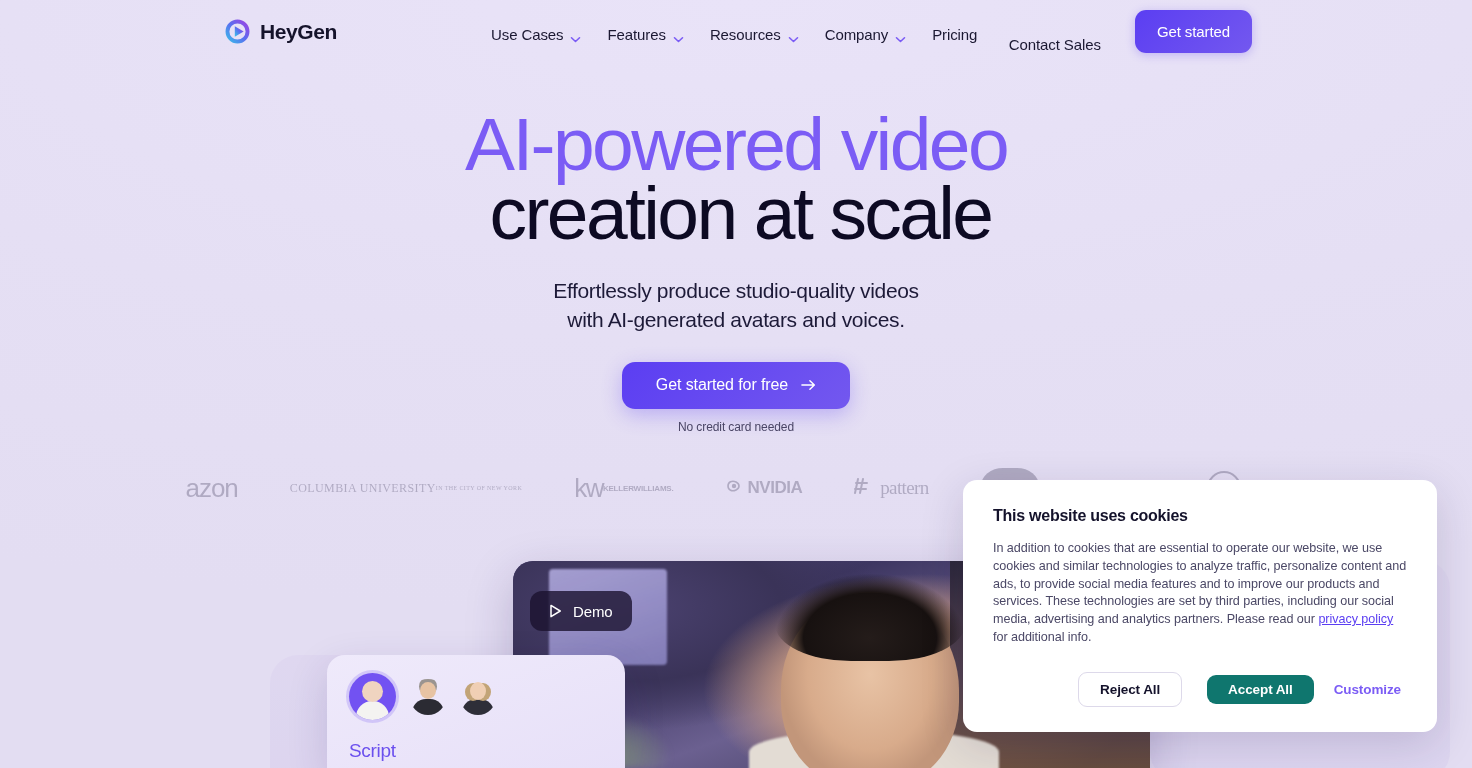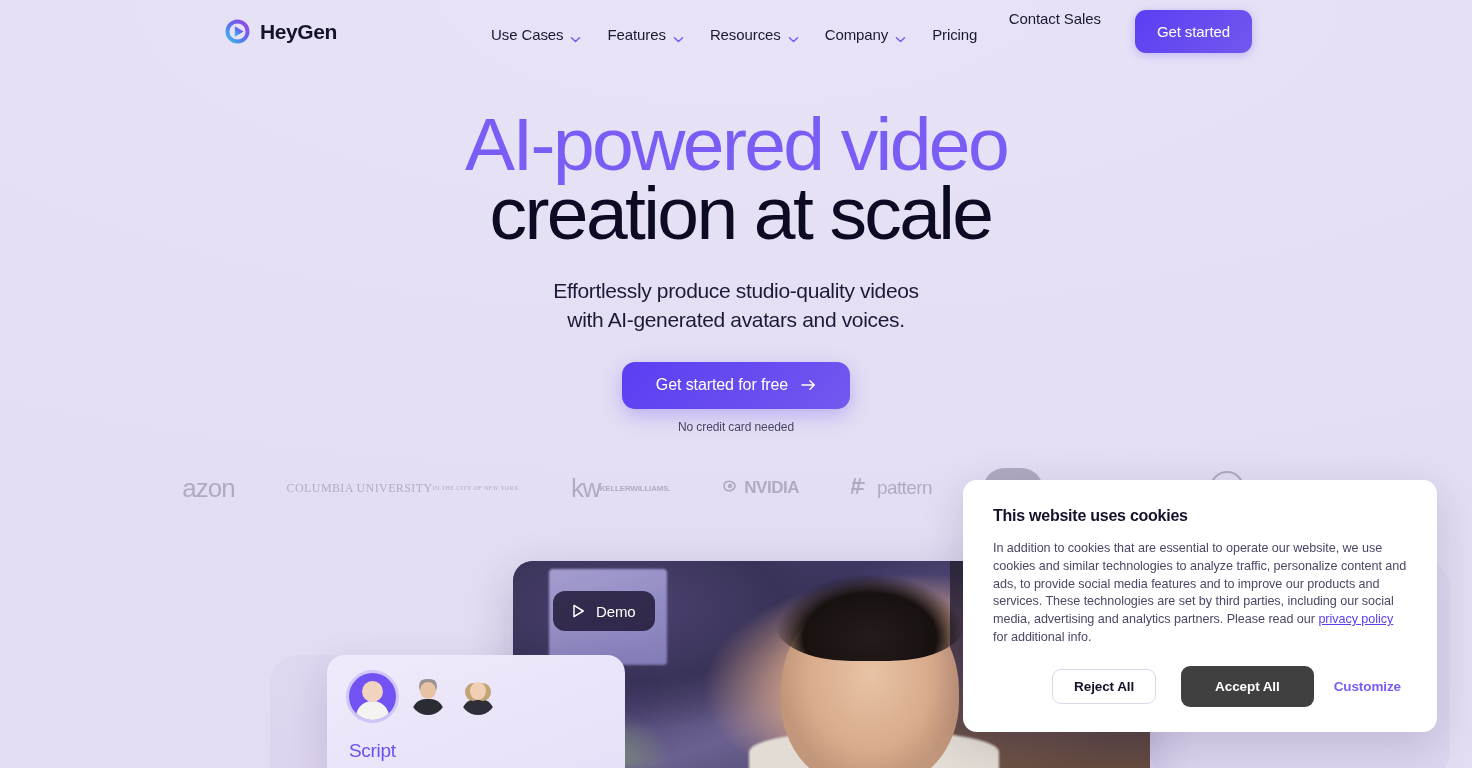--- a/index.html
+++ b/index.html
@@ -49,21 +49,21 @@
     padding:0 13px; height:22px;
     font-size:15px; color:#1b1832; cursor:pointer;
     letter-spacing:-0.1px;
   }
   .chev {
     width:11px; height:7px; display:block; flex:none;
   }
 
   .header-right {
     position:absolute; right:220px; top:10px;
-    display:flex; align-items:flex-start; gap:0;
+    display:flex; align-items:flex-end; gap:0;
   }
   .contact-sales {
     font-size:15px; color:#1b1832; cursor:pointer; padding:0 14px;
     letter-spacing:-0.1px;
   }
   .btn-get-started {
     margin-left:20px;
     background:linear-gradient(135deg,#5b3ef2 0%,#7358ef 100%);
     color:#fff; font-size:15px; font-weight:500;
     border:none; border-radius:11px;
@@ -112,21 +112,21 @@
     color:#3a3555; height:44px;
   }
   .logo-amazon { font-size:26px; font-weight:500; letter-spacing:-1px; margin-left:-46px; }
   .logo-columbia { text-align:left; line-height:1.05; }
   .logo-columbia .l1 { font-family:"Liberation Serif", serif; font-size:12px; letter-spacing:.4px; }
   .logo-columbia .l2 { font-family:"Liberation Serif", serif; font-size:6px; letter-spacing:.4px; }
   .logo-kw { text-align:center; line-height:1; }
   .logo-kw .l1 { font-size:26px; font-weight:500; letter-spacing:-1.5px; }
   .logo-kw .l2 { font-size:8px; font-weight:bold; letter-spacing:-0.2px; margin-top:2px; }
   .logo-nvidia { display:flex; align-items:center; gap:5px; font-size:17px; font-weight:bold; letter-spacing:-0.5px; }
-  .logo-pattern { display:flex; align-items:center; gap:12px; font-size:19px; letter-spacing:-0.6px; }
+  .logo-pattern { display:flex; align-items:center; gap:12px; font-size:19px; letter-spacing:-0.6px;font-family:Liberation Serif, serif; }
   .logo-salesforce {
     width:58px; height:40px; border-radius:22px/18px;
     background:#3a3555; color:#efeaf9;
     display:flex; align-items:center; justify-content:center;
     font-size:9px; font-style:italic;
   }
   .logo-volvo { font-size:13px; font-weight:500; letter-spacing:4px; }
   .logo-plain { width:34px; height:34px; border-radius:50%; border:2px solid #3a3555; }
 
   
@@ -167,21 +167,21 @@
   .video-body {
     position:absolute; left:236px; bottom:-6px; width:250px; height:44px;
     background:#e3dcd4; border-radius:50% 50% 0 0; filter:blur(1px);
   }
   .video-right {
     position:absolute; right:0; top:0; width:200px; height:100%;
     background:linear-gradient(180deg,#2b2636 0%,#46384a 55%,#6b4f3e 100%);
     opacity:.92;
   }
   .demo-pill {
-    position:absolute; left:40px; top:30px;
+    position:absolute; left:17px; top:30px;
     display:inline-flex; align-items:center; gap:11px;
     background:rgba(26,18,46,.80);
     color:#fff; font-size:15px; font-weight:500;
     border-radius:12px; padding:0 19px; height:40px;
     letter-spacing:-0.1px;
   }
   .play-tri { width:13px; height:14px; display:block; }
 
   .script-card {
     position:absolute; left:327px; top:115px; width:298px; height:113px;
@@ -252,24 +252,24 @@
   }
   .btn-reject {
     background:#fff; color:#14122b;
     border:1px solid #ddd9ea; border-radius:9px;
     font-size:13.5px; font-weight:bold;
     padding:0 21px; height:35px; cursor:pointer;
     letter-spacing:-0.1px;
   }
   .btn-accept {
     margin-left:25px;
-    background:#404040; color:#fff;
+    background:#0f766e; color:#fff;
     border:none; border-radius:9px;
     font-size:13.5px; font-weight:bold;
-    padding:0 34px; height:41px; cursor:pointer;
+    padding:0 21px; height:29px; cursor:pointer;
     letter-spacing:-0.1px;
   }
   .btn-customize {
     margin-left:14px;
     background:none; border:none;
     color:#7b5cf5; font-size:13.5px; font-weight:bold;
     cursor:pointer; padding:0 6px; letter-spacing:-0.1px;
   }
 </style>
 </head>

